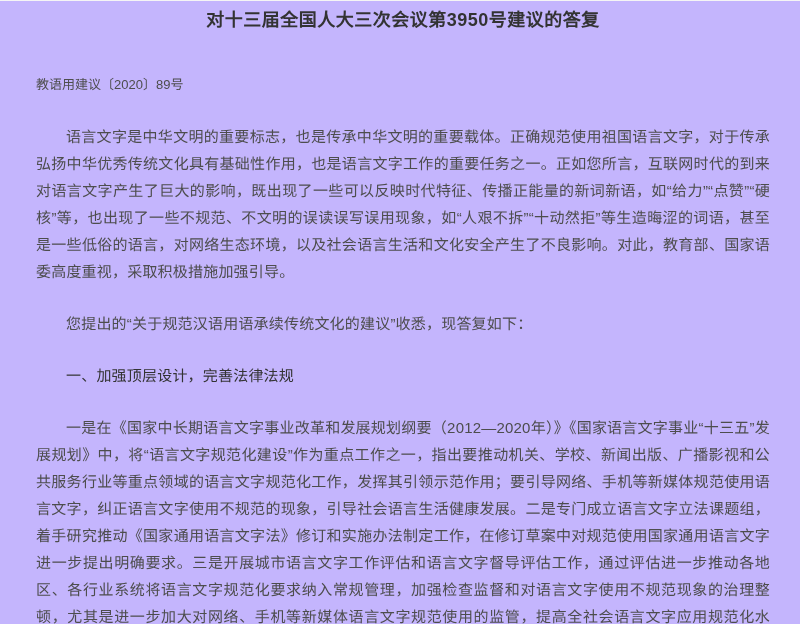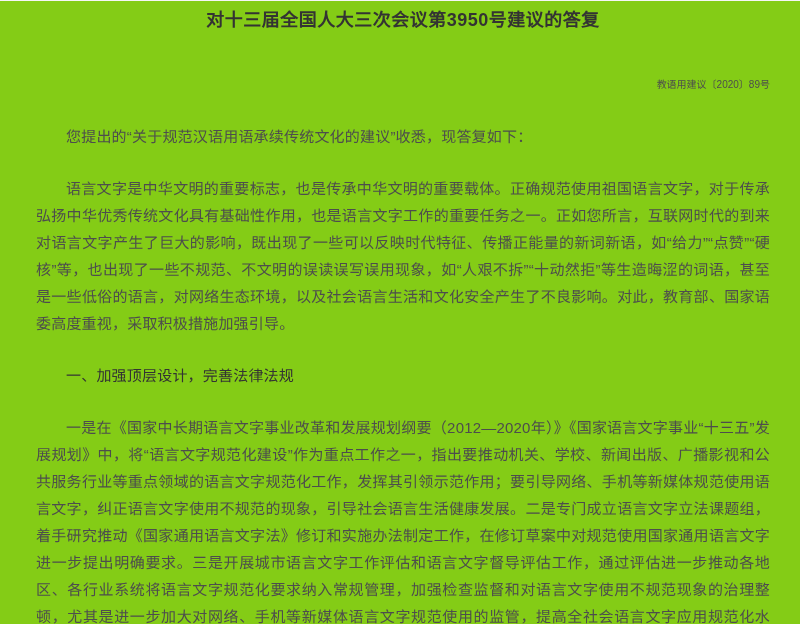--- a/index.html
+++ b/index.html
@@ -7,39 +7,39 @@
     padding: 0;
     background: #ffffff;
   }
   .page {
     position: relative;
     width: 800px;
     height: 624px;
     margin: 0 auto;
     box-sizing: border-box;
     padding: 8px 30px 0 36px;
-    background: #84cc16;
+    background: #c4b5fd;
     border-top: 1px solid #f5f5f5;
     overflow: hidden;
     font-family: "Liberation Sans", "DejaVu Sans", sans-serif;
   }
   .doc-title {
     margin: 0;
     font-size: 18px;
     line-height: 22px;
     font-weight: bold;
     text-align: center;
     color: #333333;
     letter-spacing: 0.5px;
   }
   .doc-number {
     margin-top: 40px;
-    font-size: 10px;
+    font-size: 13px;
     line-height: 27px;
-    text-align: right;
+    text-align: left;
     color: #4d4d4d;
   }
   .body-paragraph {
     margin: 25px 0;
     font-size: 15px;
     line-height: 27px;
     color: #4d4d4d;
     text-indent: 2em;
     text-align: justify;
     letter-spacing: 0.2px;
@@ -55,20 +55,20 @@
   }
 </style>
 </head>
 <body>
 
 <div class="page">
   <h1 class="doc-title">对十三届全国人大三次会议第3950号建议的答复</h1>
 
   <div class="doc-number">教语用建议〔2020〕89号</div>
 
+  <p class="body-paragraph">语言文字是中华文明的重要标志，也是传承中华文明的重要载体。正确规范使用祖国语言文字，对于传承弘扬中华优秀传统文化具有基础性作用，也是语言文字工作的重要任务之一。正如您所言，互联网时代的到来对语言文字产生了巨大的影响，既出现了一些可以反映时代特征、传播正能量的新词新语，如“给力”“点赞”“硬核”等，也出现了一些不规范、不文明的误读误写误用现象，如“人艰不拆”“十动然拒”等生造晦涩的词语，甚至是一些低俗的语言，对网络生态环境，以及社会语言生活和文化安全产生了不良影响。对此，教育部、国家语委高度重视，采取积极措施加强引导。</p>
+
   <p class="body-paragraph">您提出的“关于规范汉语用语承续传统文化的建议”收悉，现答复如下：</p>
-
-  <p class="body-paragraph">语言文字是中华文明的重要标志，也是传承中华文明的重要载体。正确规范使用祖国语言文字，对于传承弘扬中华优秀传统文化具有基础性作用，也是语言文字工作的重要任务之一。正如您所言，互联网时代的到来对语言文字产生了巨大的影响，既出现了一些可以反映时代特征、传播正能量的新词新语，如“给力”“点赞”“硬核”等，也出现了一些不规范、不文明的误读误写误用现象，如“人艰不拆”“十动然拒”等生造晦涩的词语，甚至是一些低俗的语言，对网络生态环境，以及社会语言生活和文化安全产生了不良影响。对此，教育部、国家语委高度重视，采取积极措施加强引导。</p>
 
   <h2 class="section-heading">一、加强顶层设计，完善法律法规</h2>
 
   <p class="body-paragraph">一是在《国家中长期语言文字事业改革和发展规划纲要（2012—2020年）》《国家语言文字事业“十三五”发展规划》中，将“语言文字规范化建设”作为重点工作之一，指出要推动机关、学校、新闻出版、广播影视和公共服务行业等重点领域的语言文字规范化工作，发挥其引领示范作用；要引导网络、手机等新媒体规范使用语言文字，纠正语言文字使用不规范的现象，引导社会语言生活健康发展。二是专门成立语言文字立法课题组，着手研究推动《国家通用语言文字法》修订和实施办法制定工作，在修订草案中对规范使用国家通用语言文字进一步提出明确要求。三是开展城市语言文字工作评估和语言文字督导评估工作，通过评估进一步推动各地区、各行业系统将语言文字规范化要求纳入常规管理，加强检查监督和对语言文字使用不规范现象的治理整顿，尤其是进一步加大对网络、手机等新媒体语言文字规范使用的监管，提高全社会语言文字应用规范化水平。</p>
 </div>
 
 </body></html>

